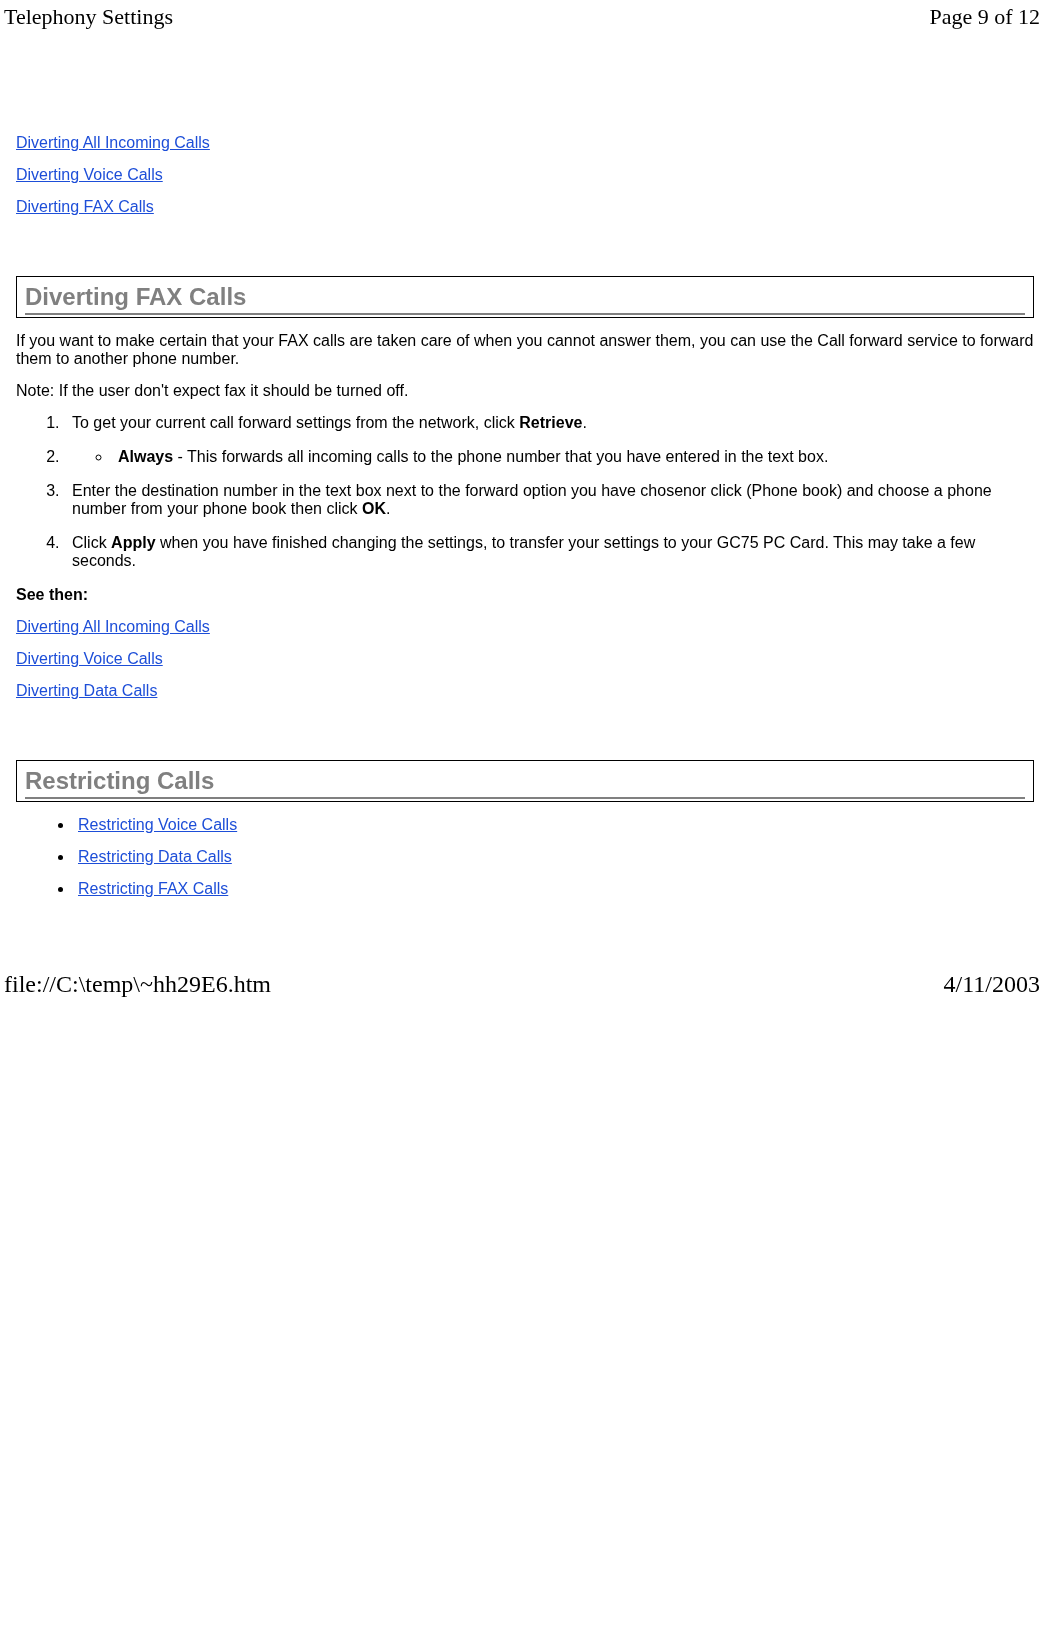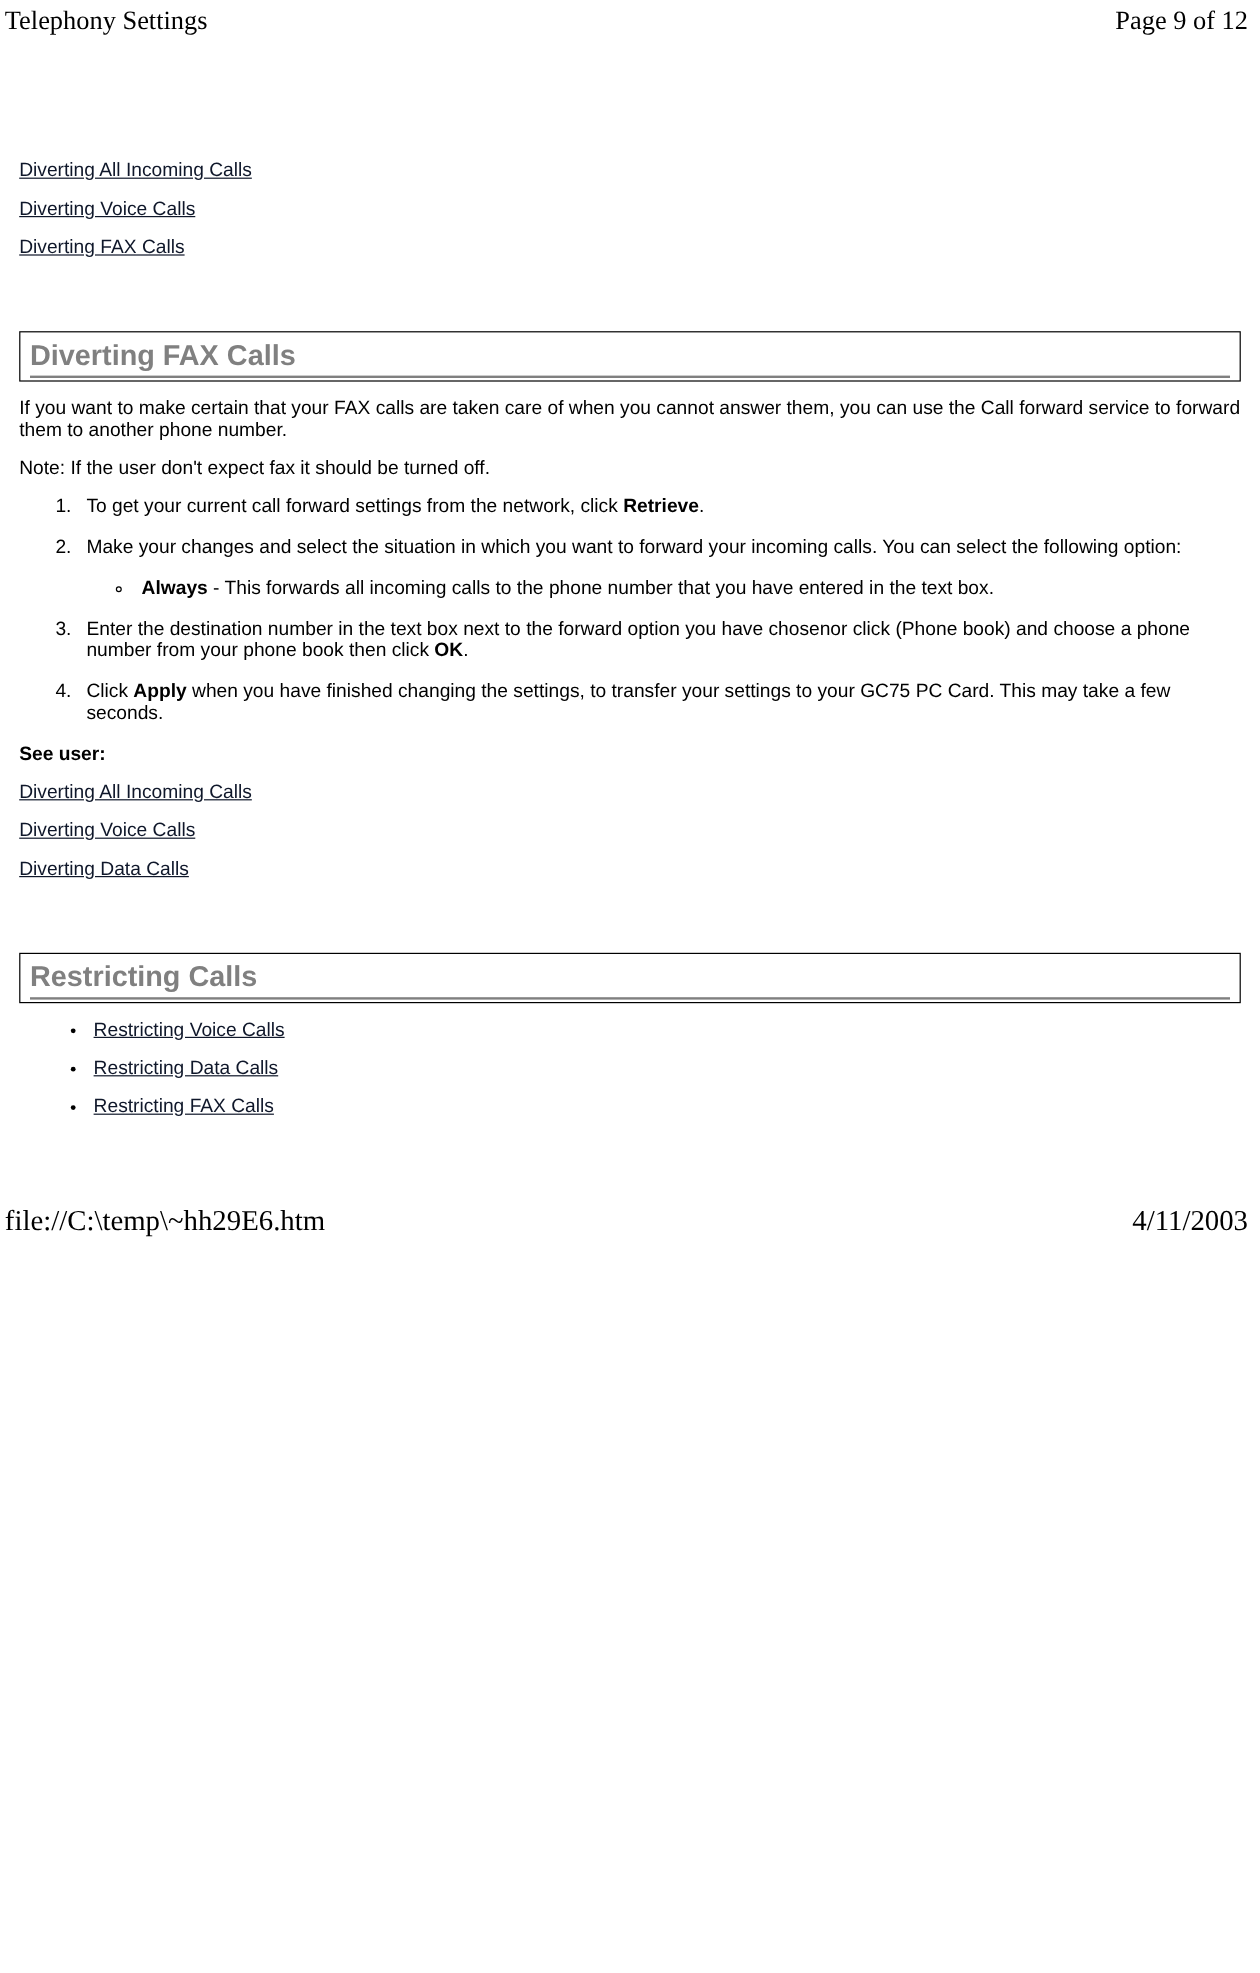--- a/index.html
+++ b/index.html
@@ -15,21 +15,21 @@
       display: flex;
       justify-content: space-between;
       padding: 4px 10px 0 4px;
       font-family: "Times New Roman", Times, serif;
       font-size: 22px;
     }
     .content {
       padding: 20px 16px 0 16px;
     }
     .link {
-      color: #0f172a;
+      color: #1d4ed8;
       text-decoration: underline;
       cursor: pointer;
       display: inline;
     }
     .para {
       margin: 14px 0;
     }
     .section-heading-box {
       border: 1.5px solid black;
       margin-top: 60px;
@@ -104,36 +104,35 @@
   </div>
 
   <div class="para">If you want to make certain that your FAX calls are taken care of when you cannot answer them, you can use the Call forward service to forward them to another phone number.</div>
   <div class="para">Note: If the user don't expect fax it should be turned off.</div>
 
   <ol>
     <li>
       <span>To get your current call forward settings from the network, click </span><span class="bold">Retrieve</span><span>.</span>
     </li>
     <li>
-      <span>Make your changes and select the situation in which you want to forward your incoming calls. You can select the following option:</span>
       <ul class="sub">
         <li>
           <span class="bold">Always</span><span> - This forwards all incoming calls to the phone number that you have entered in the text box.</span>
         </li>
       </ul>
     </li>
     <li>
       <span>Enter the destination number in the text box next to the forward option you have chosenor click (Phone book) and choose a phone number from your phone book then click </span><span class="bold">OK</span><span>.</span>
     </li>
     <li>
       <span>Click </span><span class="bold">Apply</span><span> when you have finished changing the settings, to transfer your settings to your GC75 PC Card. This may take a few seconds.</span>
     </li>
   </ol>
 
-  <div class="para bold">See user:</div>
+  <div class="para bold">See then:</div>
 
   <div class="link-block"><span class="link">Diverting All Incoming Calls</span></div>
   <div class="link-block"><span class="link">Diverting Voice Calls</span></div>
   <div class="link-block"><span class="link">Diverting Data Calls</span></div>
 
   <div class="section-heading-box">
     <div class="section-heading">Restricting Calls</div>
   </div>
 
 

